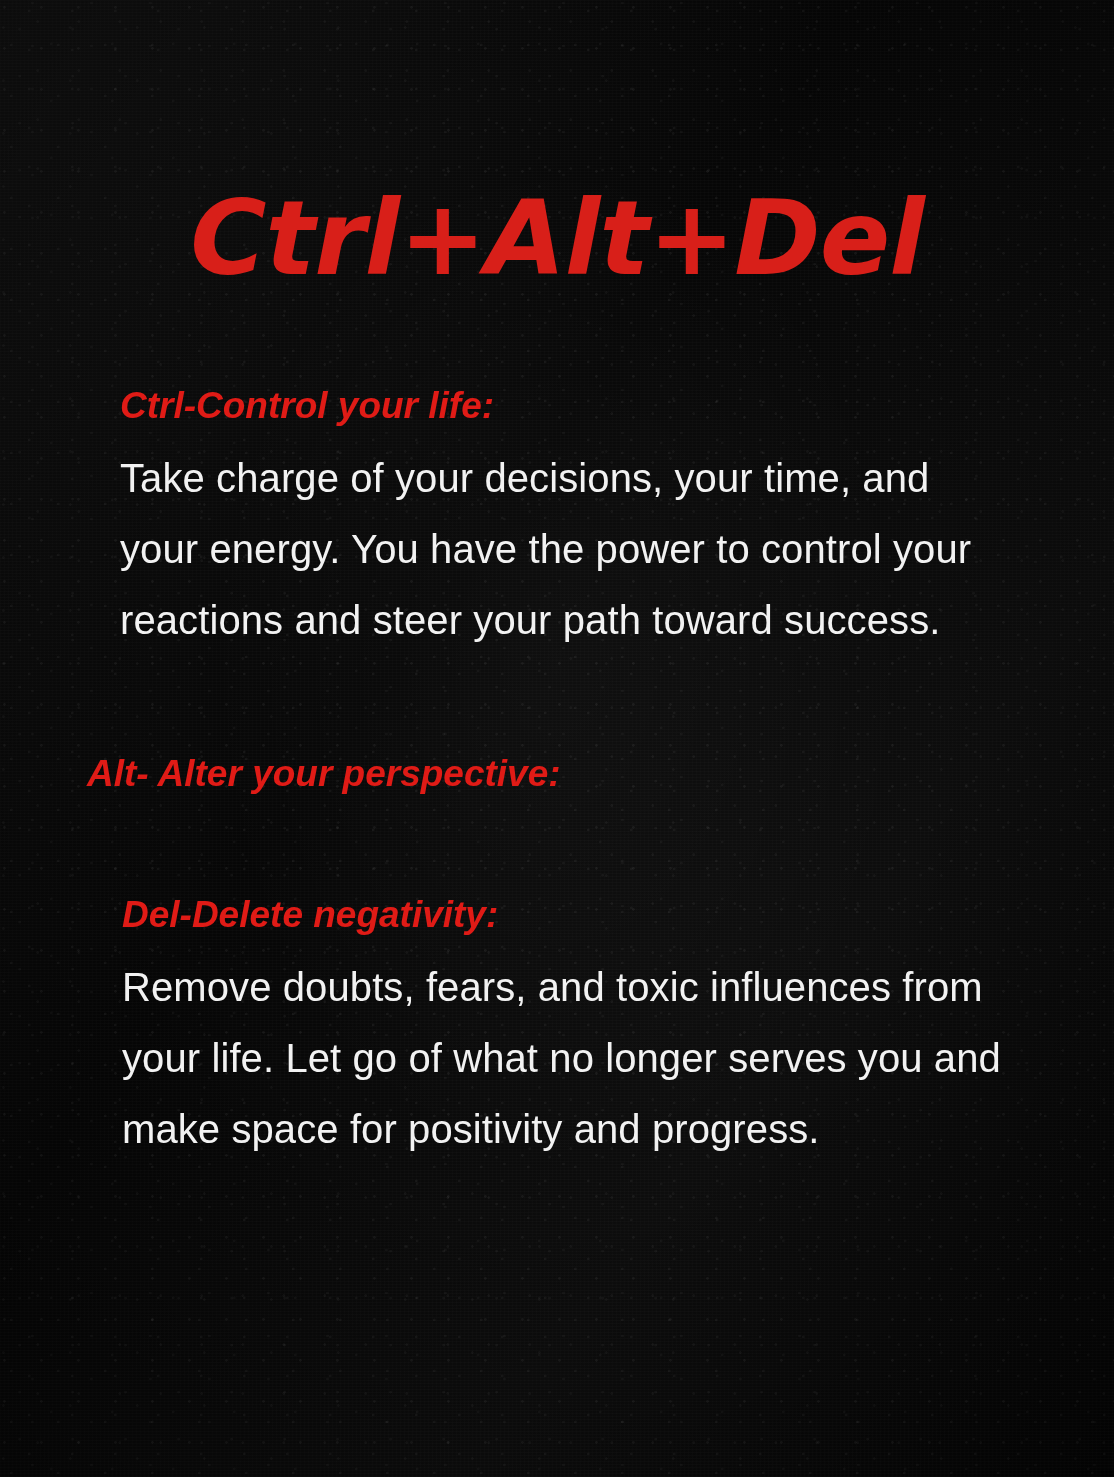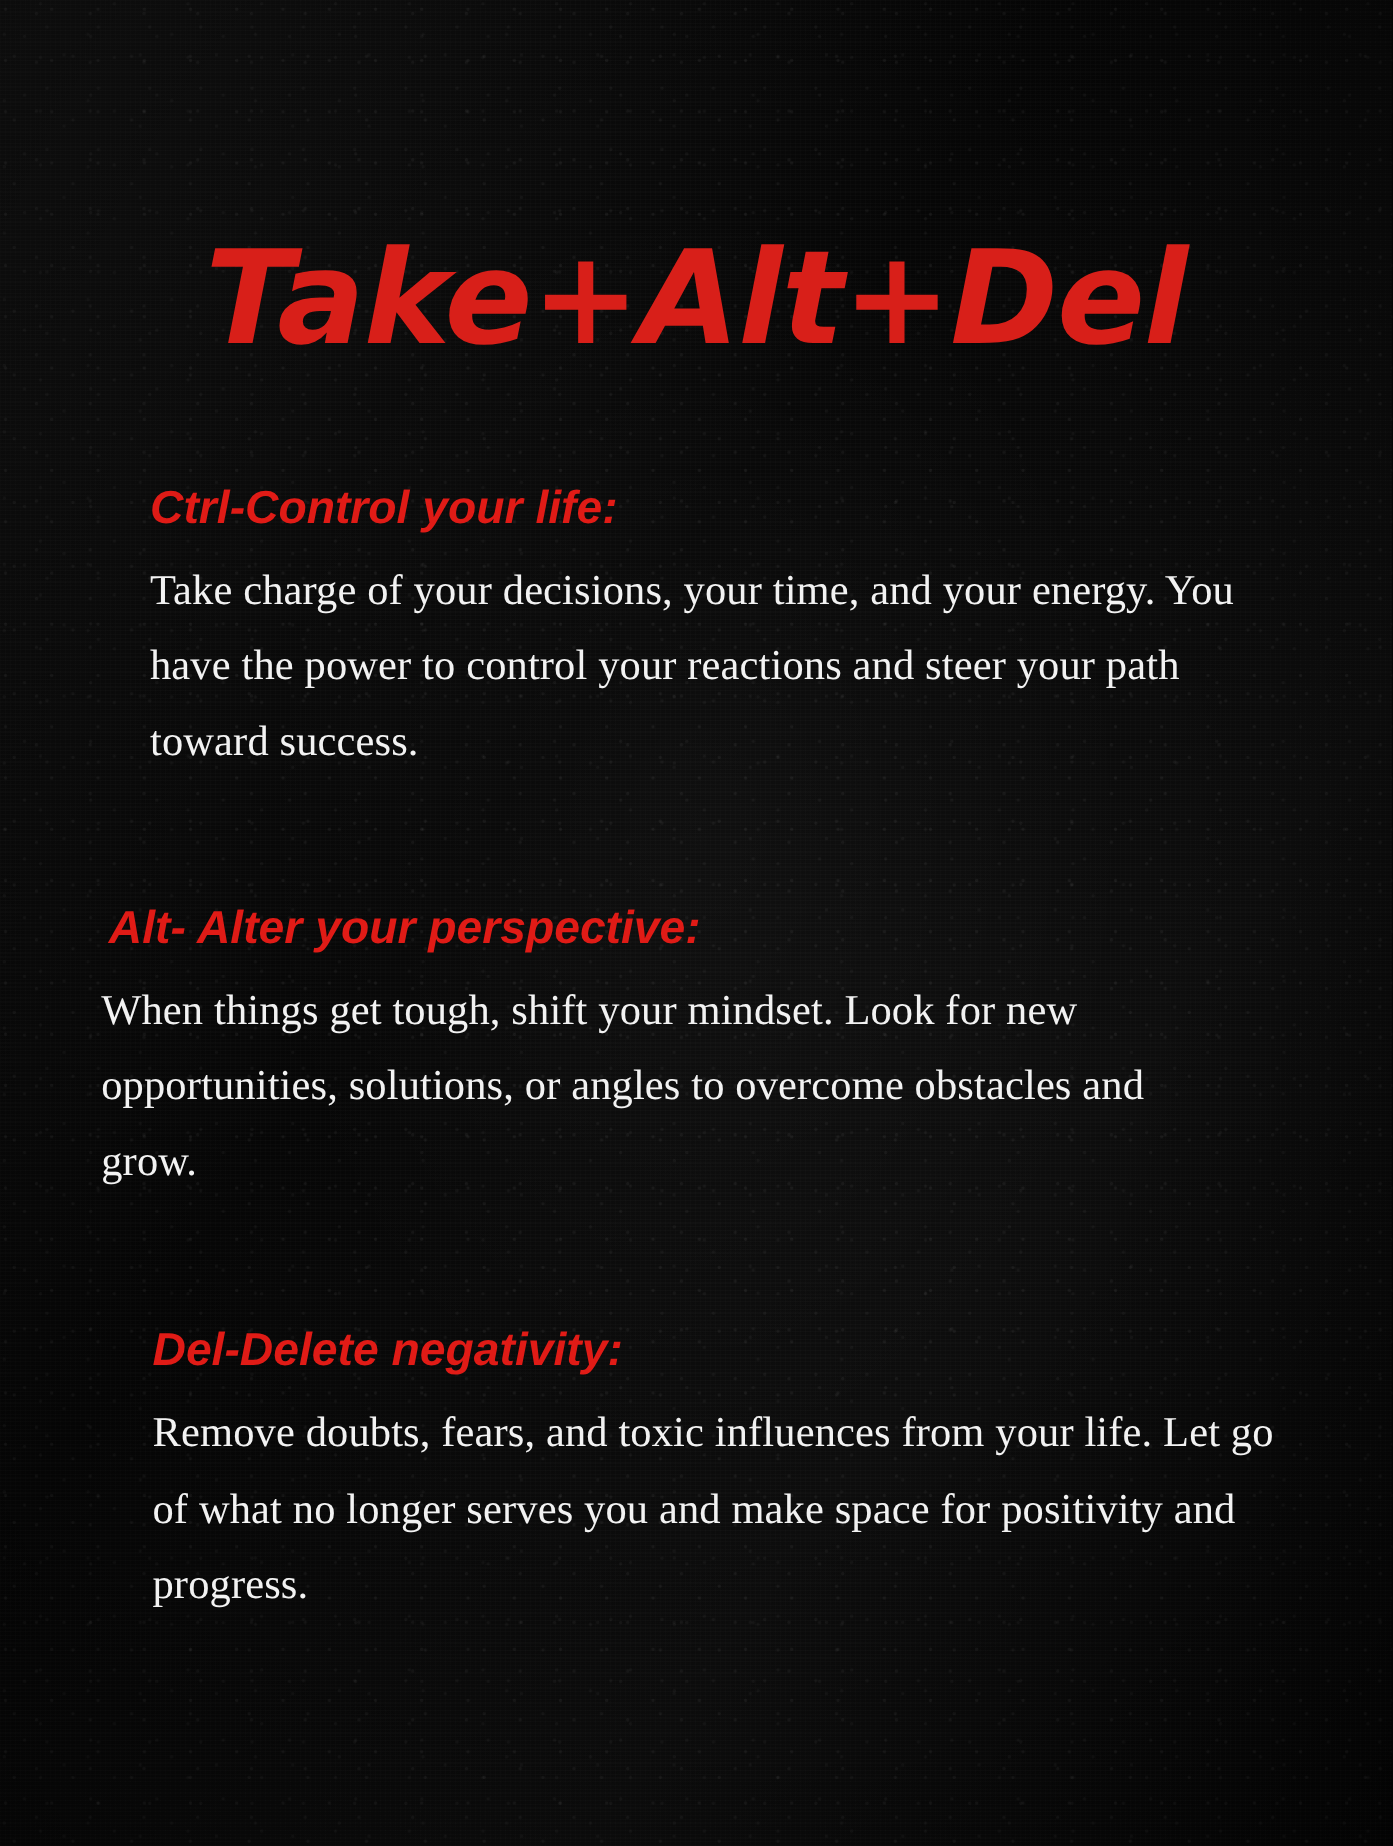--- a/index.html
+++ b/index.html
@@ -89,45 +89,44 @@
     font-weight: 700;
     font-style: italic;
     font-size: 37px;
     line-height: 1.1;
     margin: 0 0 16px 0;
   }
   .heading-2 { padding-left: 8px; }
 
   .body-text {
     color: #f2f2f2;
-    font-family: Liberation Serif, serif;
+    font-family: Liberation Sans, sans-serif;
     font-weight: 400;
-    font-size: 34px;
+    font-size: 40px;
     line-height: 1.78;
     margin: 0;
     letter-spacing: 0.1px;
   }
   .body-2 { padding-left: 2px; }
 </style>
 </head>
 <body>
 
 <div id="poster">
   <div class="content">
 
-    <h1 class="title">Take+Alt+Del</h1>
+    <h1 class="title">Ctrl+Alt+Del</h1>
 
     <div class="section section-1">
       <h2 class="heading">Ctrl-Control your life:</h2>
       <p class="body-text">Take charge of your decisions, your time, and your energy. You have the power to control your reactions and steer your path toward success.</p>
     </div>
 
     <div class="section section-2">
       <h2 class="heading heading-2">Alt- Alter your perspective:</h2>
-      <p class="body-text body-2">When things get tough, shift your mindset. Look for new opportunities, solutions, or angles to overcome obstacles and grow.</p>
     </div>
 
     <div class="section section-3">
       <h2 class="heading">Del-Delete negativity:</h2>
       <p class="body-text">Remove doubts, fears, and toxic influences from your life. Let go of what no longer serves you and make space for positivity and progress.</p>
     </div>
 
   </div>
 </div>
 

